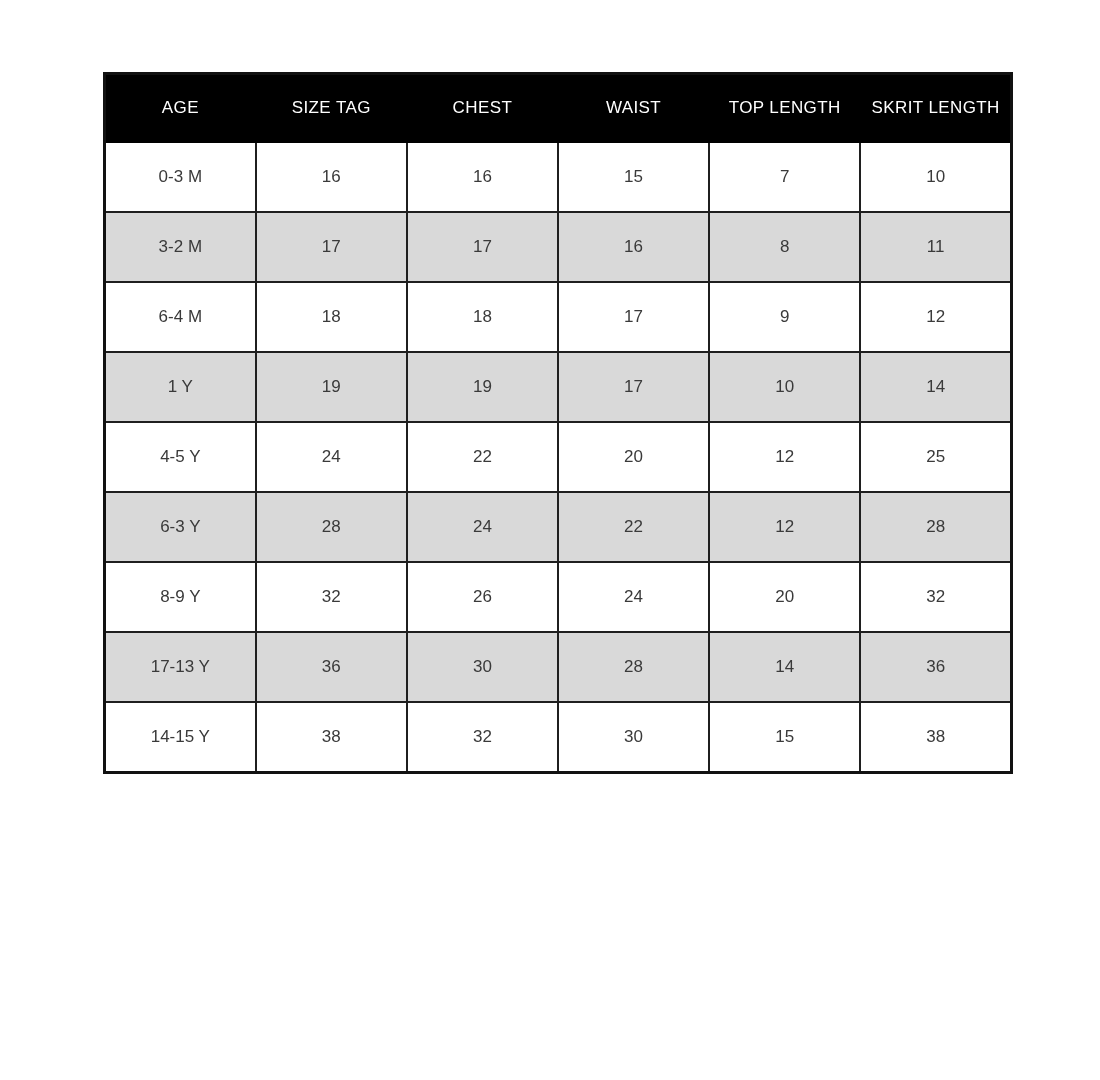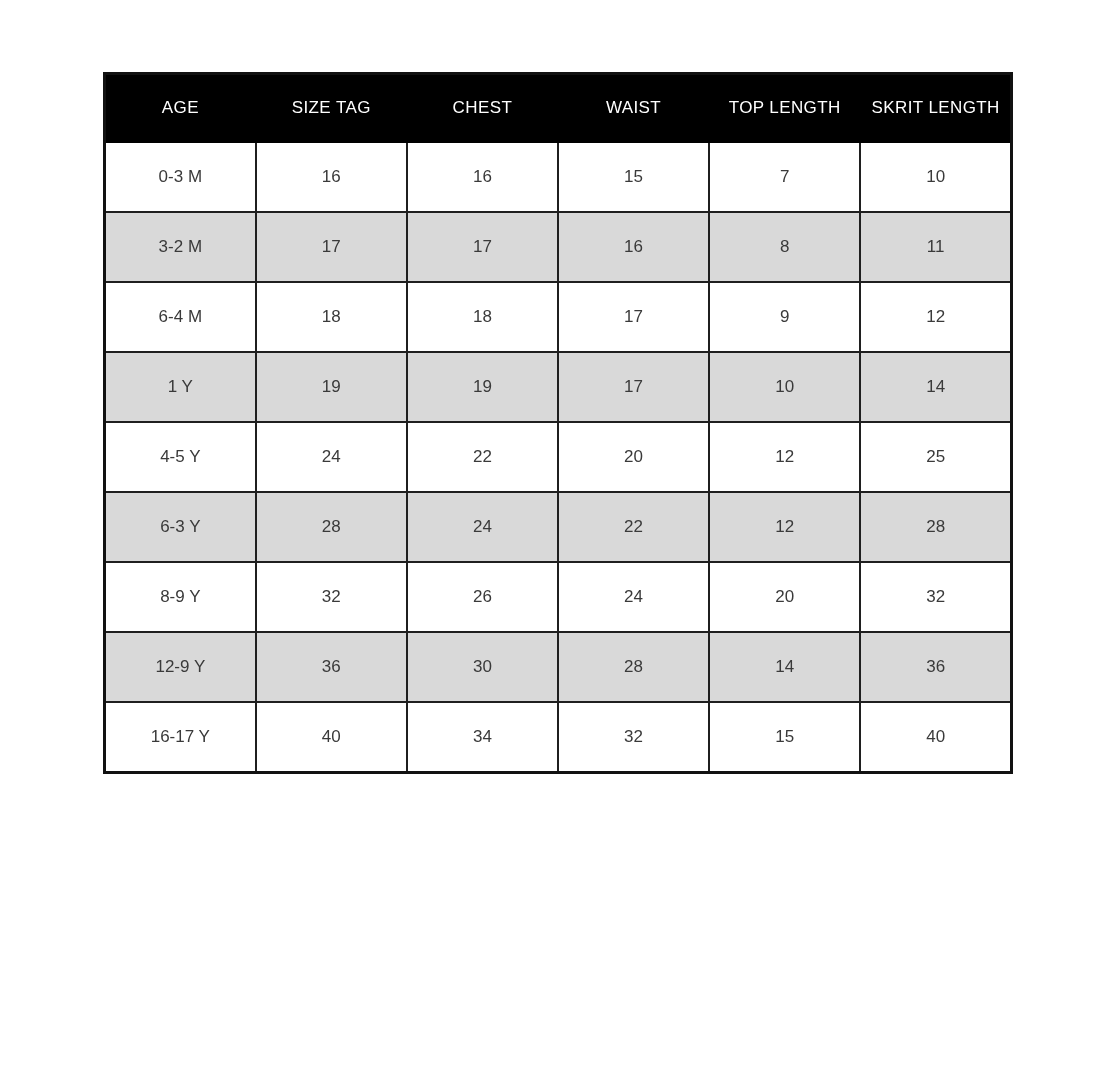--- a/index.html
+++ b/index.html
@@ -118,30 +118,30 @@
         </tr>
         <tr>
           <td>8-9 Y</td>
           <td>32</td>
           <td>26</td>
           <td>24</td>
           <td>20</td>
           <td>32</td>
         </tr>
         <tr>
-          <td>12-9 Y</td>
+          <td>17-13 Y</td>
           <td>36</td>
           <td>30</td>
           <td>28</td>
           <td>14</td>
           <td>36</td>
         </tr>
         <tr>
-          <td>16-17 Y</td>
-          <td>40</td>
-          <td>34</td>
+          <td>14-15 Y</td>
+          <td>38</td>
           <td>32</td>
+          <td>30</td>
           <td>15</td>
-          <td>40</td>
+          <td>38</td>
         </tr>
       </tbody>
   </table>
 </div>
 
 </body></html>

